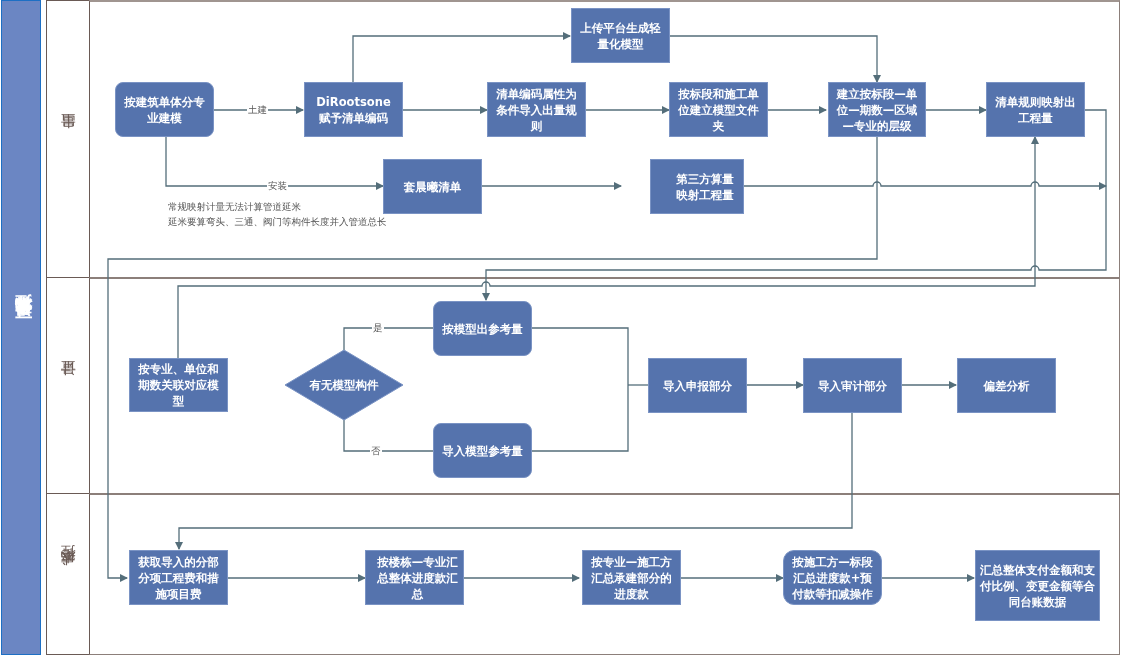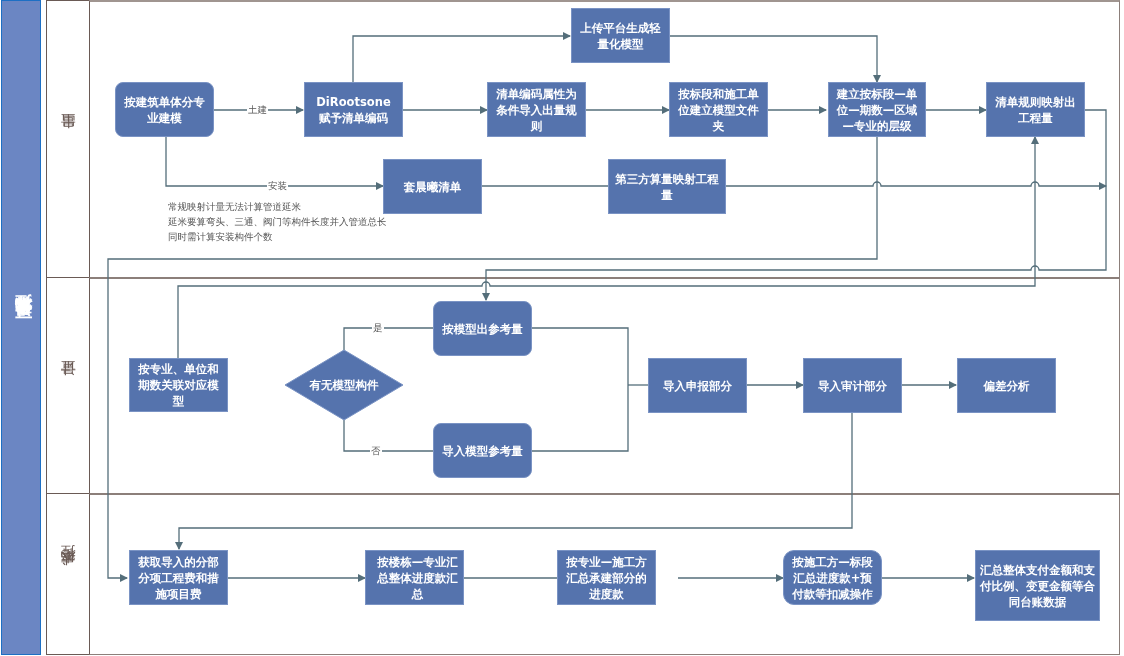--- a/index.html
+++ b/index.html
@@ -106,31 +106,30 @@
   </div>
 <div class="node" style="left:828px;top:82px;width:98px;height:55px;">
     <span>建立按标段—单位—期数—区域—专业的层级</span>
   </div>
 <div class="node" style="left:986px;top:82px;width:99px;height:55px;">
     <span>清单规则映射出工程量</span>
   </div>
 <div class="node" style="left:383px;top:159px;width:99px;height:55px;">
     <span>套晨曦清单</span>
   </div>
-<div class="node" style="left:608px;top:159px;width:118px;height:55px;">
+<div class="node" style="left:650px;top:159px;width:94px;height:55px;padding-left:20px;">
     <span>第三方算量映射工程量</span>
   </div>
 
 <span class="edge-label" style="left:247px;top:104px;">土建</span>
 <span class="edge-label" style="left:267px;top:180px;">安装</span>
 
 <div class="note" style="left:168px;top:199px;">
   <div>常规映射计量无法计算管道延米</div>
   <div>延米要算弯头、三通、阀门等构件长度并入管道总长</div>
-  <div>同时需计算安装构件个数</div>
 </div>
 
 <div class="node" style="left:129px;top:358px;width:99px;height:54px;">
     <span>按专业、单位和期数关联对应模型</span>
   </div>
 <div class="diamond-text" style="left:285px;top:370px;width:118px;height:30px;">
     <span>有无模型构件</span>
   </div>
 <div class="node round" style="left:433px;top:301px;width:99px;height:55px;">
     <span>按模型出参考量</span>
@@ -150,21 +149,21 @@
 
 <span class="edge-label" style="left:372px;top:322px;">是</span>
 <span class="edge-label" style="left:370px;top:445px;">否</span>
 
 <div class="node" style="left:129px;top:550px;width:99px;height:55px;">
     <span>获取导入的分部分项工程费和措施项目费</span>
   </div>
 <div class="node" style="left:365px;top:550px;width:99px;height:55px;padding-left:10px;">
     <span>按楼栋—专业汇总整体进度款汇总</span>
   </div>
-<div class="node" style="left:557px;top:550px;width:99px;height:55px;align-items:flex-end;">
+<div class="node" style="left:582px;top:550px;width:99px;height:55px;align-items:flex-end;">
     <span>按专业—施工方汇总承建部分的进度款</span>
   </div>
 <div class="node" style="left:783px;top:550px;width:99px;height:55px;border-radius:11px;">
     <span>按施工方—标段汇总进度款+预付款等扣减操作</span>
   </div>
 <div class="node" style="left:975px;top:550px;width:125px;height:71px;">
     <span>汇总整体支付金额和支付比例、变更金额等合同台账数据</span>
   </div>
 
 </body></html>

